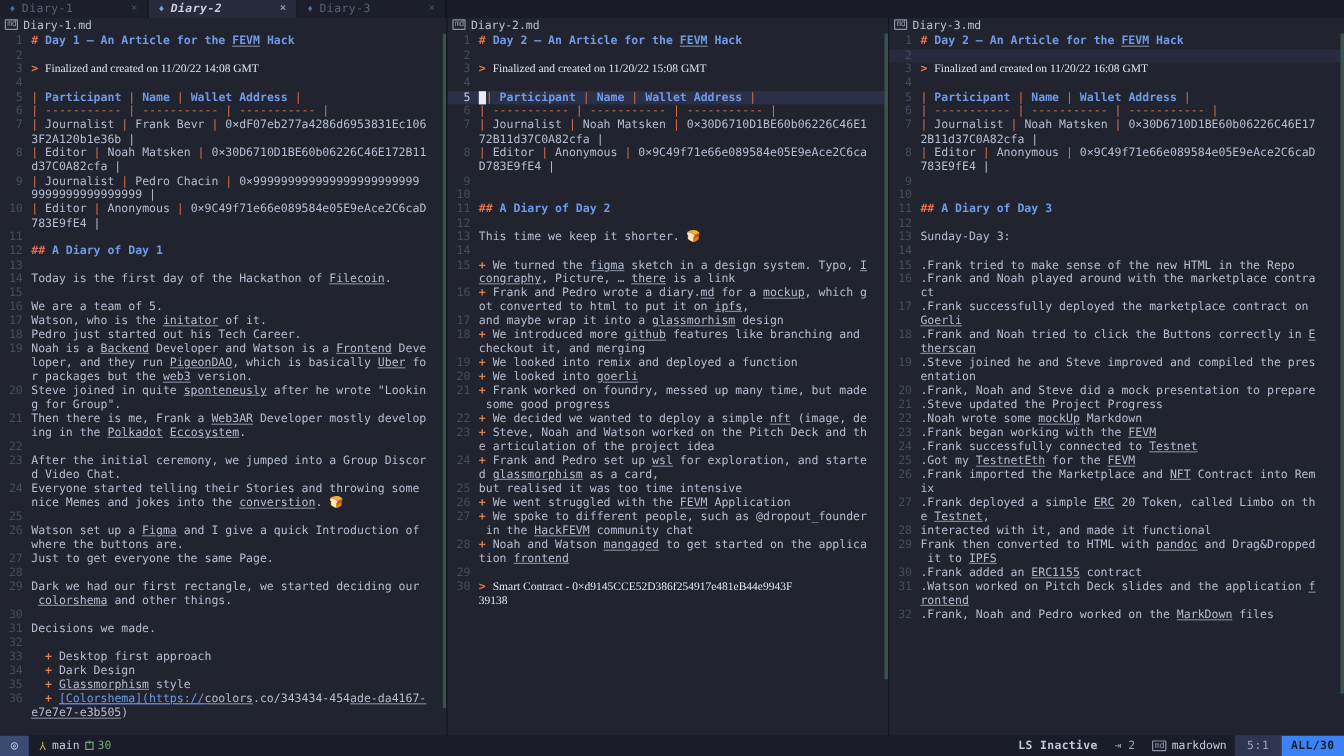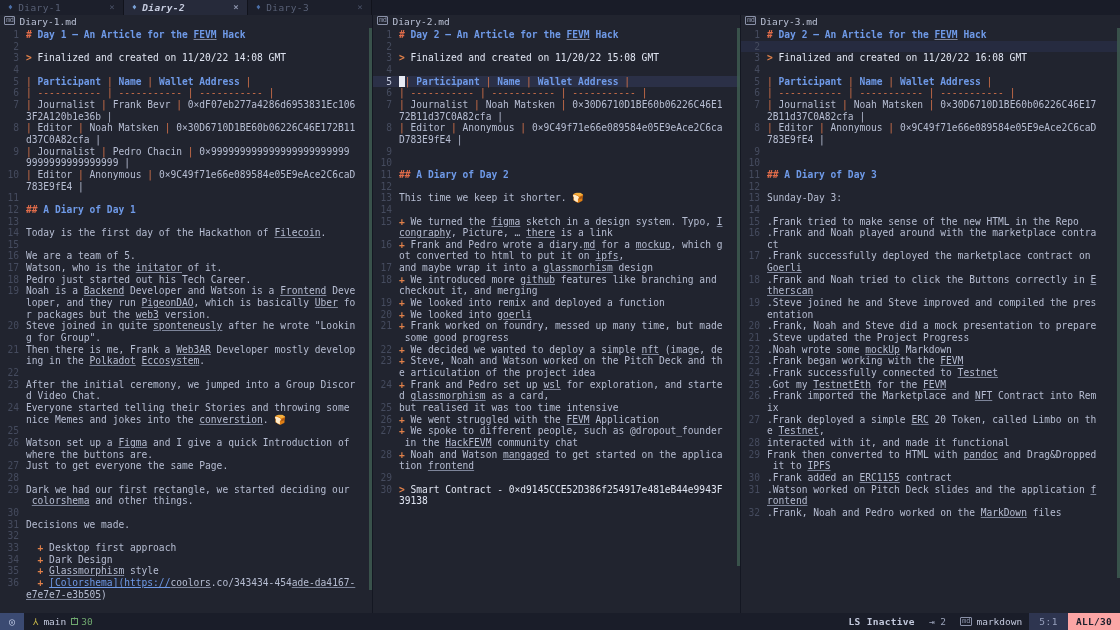--- a/index.html
+++ b/index.html
@@ -58,21 +58,21 @@
     color:#454b5e; user-select:none;
   }
   .ln .num.cur{ color:#c3c9dd; }
   .ln .txt{ flex:1; color:#b6bdd2; padding-right:2px; }
   .ln.hl{ background:#2b3047; }
   .ln.hl2{ background:#262b40; }
 
   
   .h1{ color:#6f9ae8; font-weight:bold; }
   .hm{ color:#e06c4a; font-weight:bold; }
-  .quote{ color:#e0e5f2; }
+  .quote{ color:#e0e5f2;font-family:Liberation Serif, serif; }
   .qm{ color:#e0804a; font-weight:bold; }
   .bar{ color:#d4724a; }
   .dash{ color:#d4724a; }
   .th{ color:#6f9ae8; font-weight:bold; }
   .plus{ color:#e0804a; font-weight:bold; }
   .u{ text-decoration:underline; text-decoration-color:#7d8499; }
   .lnk{ color:#6f9ae8; text-decoration:underline; }
   .emoji{ color:#f2c14a; }
   .cursor{ background:#e8ebf4; color:#21242f; }
 
@@ -102,21 +102,21 @@
   .st-spacer{ flex:1; }
   .st-item{ padding:0 7px; }
   .st-ls{ color:#c3c9dd; font-weight:bold; letter-spacing:.3px; }
   .st-ft{ display:flex; align-items:center; gap:4px; color:#c3c9dd;}
   .st-ft .mdicon{
     display:inline-block; font-size:7px; border:1px solid #8a91a8;
     border-radius:1px; color:#8a91a8; padding:0 1px; line-height:7px;
   }
   .st-pos{ background:#2e3550; color:#97a0bd; padding:0 10px; height:34px;
            display:flex; align-items:center; letter-spacing:.5px;}
-  .st-pct{ background:#fca5a5; color:#1b1e2b; padding:0 8px; height:17px;
+  .st-pct{ background:#3b82f6; color:#1b1e2b; padding:0 8px; height:17px;
            display:flex; align-items:center; font-weight:bold; letter-spacing:.3px;}
 </style>
 </head>
 <body>
 
 <div class="tabbar">
   <div class="tab">
     <span class="tico">♦</span>
     <span class="tname">Diary-1</span>
     <span class="tclose">×</span>

